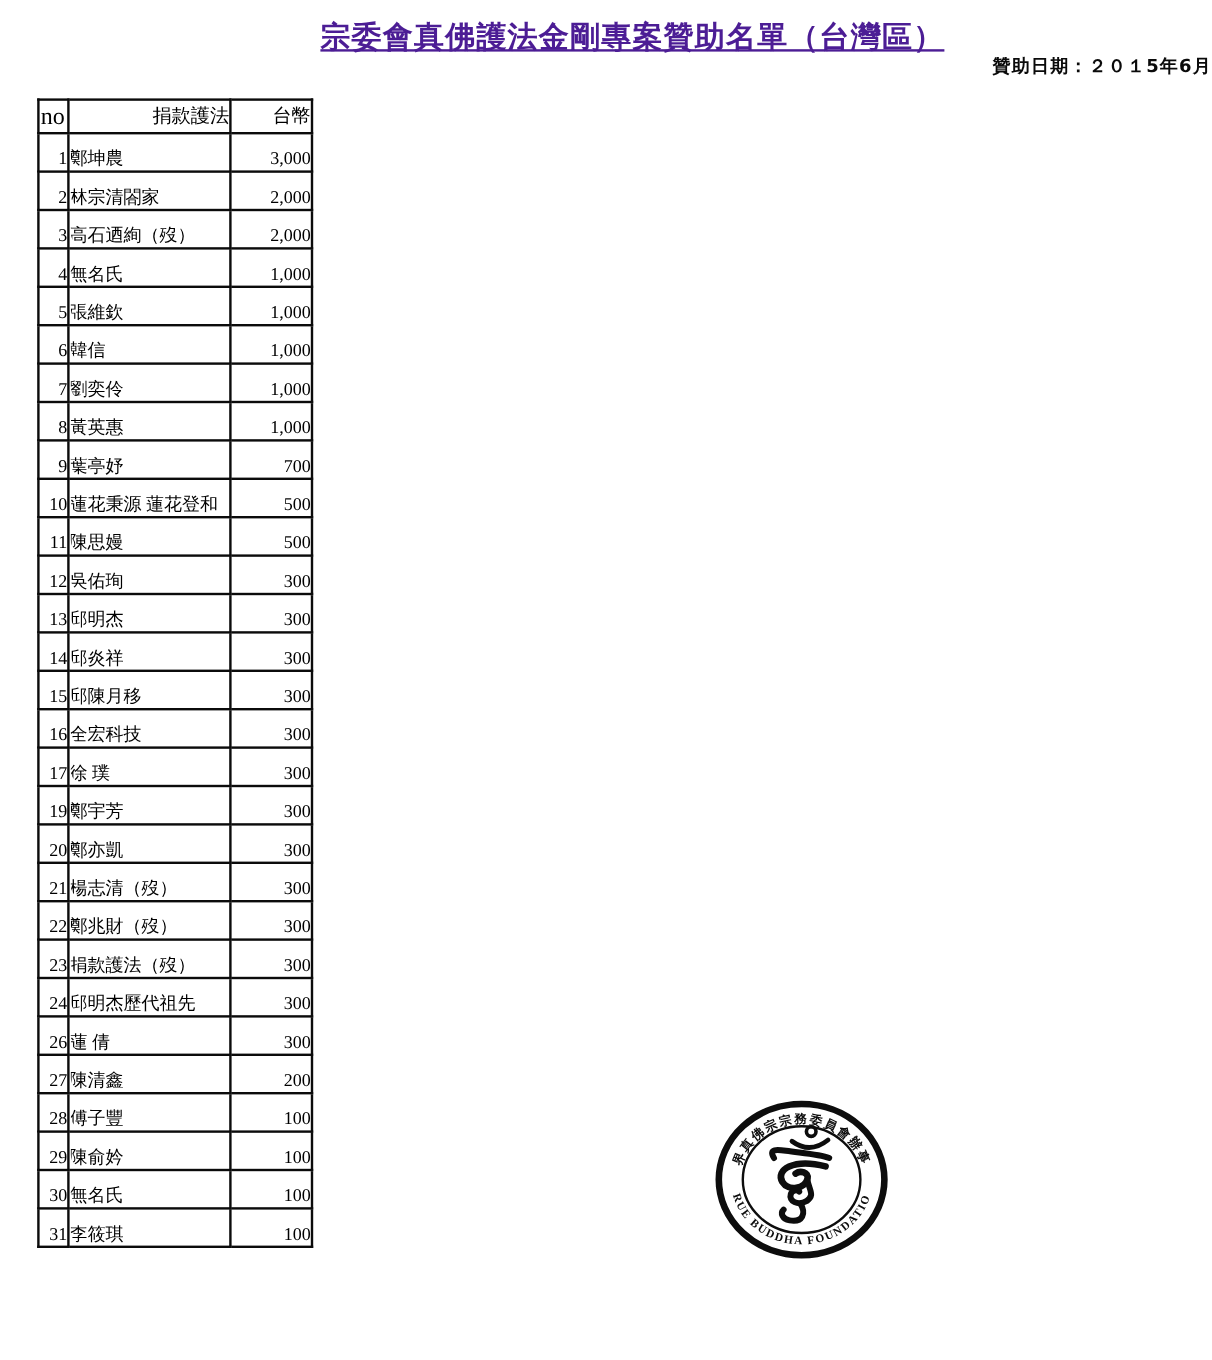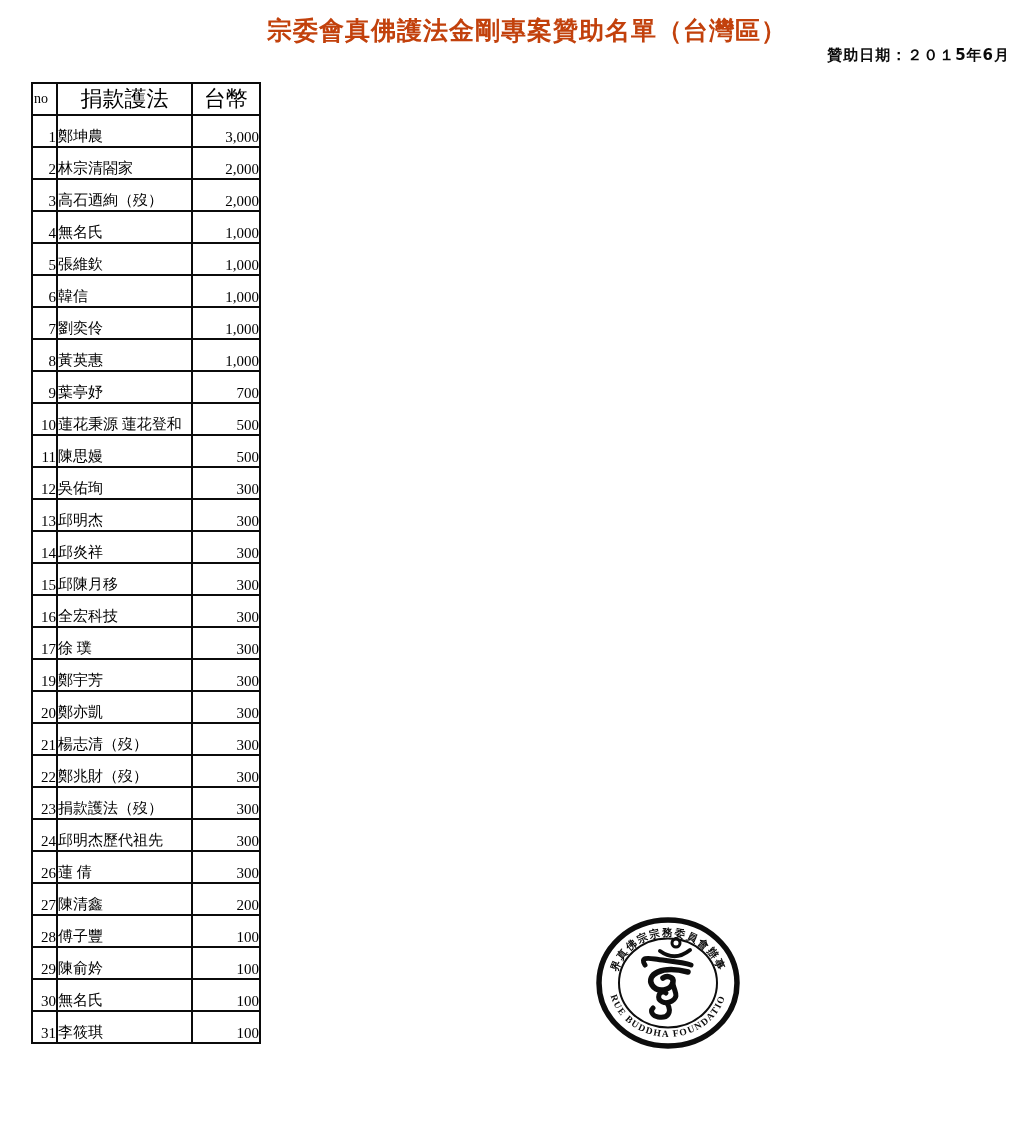--- a/index.html
+++ b/index.html
@@ -19,21 +19,22 @@
   .doc-title {
     position: absolute;
     top: 14px;
     left: 44px;
     right: 0;
     text-align: center;
     font-family: "DejaVu Sans", sans-serif;
     font-size: 25px;
     font-weight: 700;
     letter-spacing: 1px;
-    color: #c2410c;
+    color: #4c1d95;
+    text-decoration: underline;
   }
   .doc-subtitle {
     position: absolute;
     top: 46px;
     left: 52px;
     right: 0;
     text-align: right;
     font-family: "DejaVu Sans", sans-serif;
     font-size: 15px;
     font-weight: 700;
@@ -54,45 +55,46 @@
   table.donors col.c-amount { width: 68px; }
   table.donors th, table.donors td {
     border: 2px solid #0b0b0b;
     padding: 0;
     overflow: hidden;
     white-space: nowrap;
   }
   table.donors thead th {
     height: 26px;
     font-weight: 400;
-    font-size: 22px;
+    font-size: 16px;
     vertical-align: middle;
-    text-align: center;
+    text-align: right;
   }
   table.donors thead th.h-no {
     font-family: "Liberation Serif", serif;
-    font-size: 14px;
+    font-size: 20px;
     text-align: left;
     padding-left: 1px;
   }
   table.donors tbody td {
     height: 30px;
     vertical-align: bottom;
     font-size: 15px;
   }
   td.cell-no {
     text-align: right;
     padding-right: 1px;
     padding-bottom: 4px;
   }
   td.cell-name {
     text-align: left;
     font-size: 16px;
     padding-left: 2px;
     padding-bottom: 5px;
+    border-radius: 13px;
   }
   td.cell-amount {
     text-align: right;
     padding-right: 4px;
     padding-bottom: 3px;
   }
   .seal {
     position: absolute;
     left: 595px;
     top: 916px;

